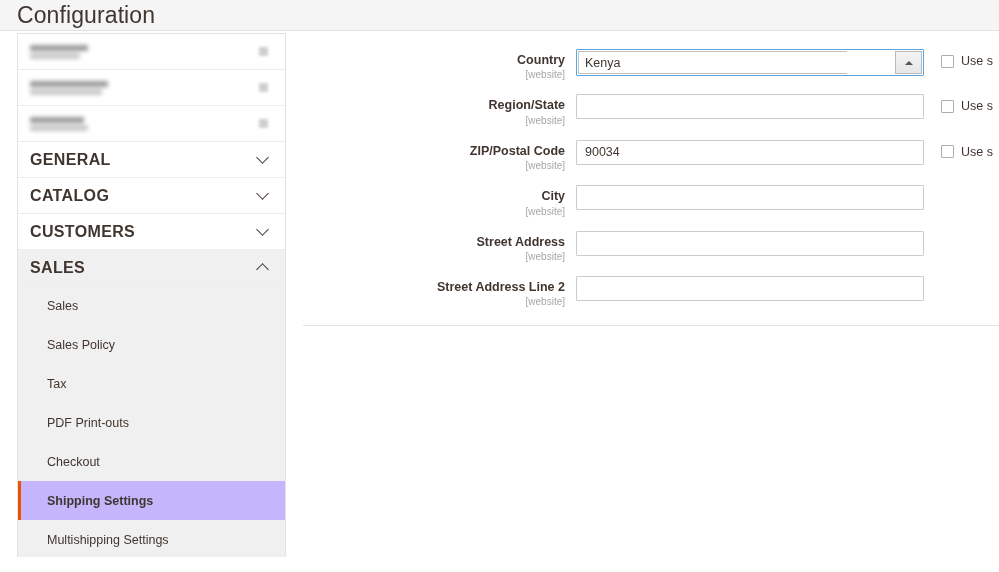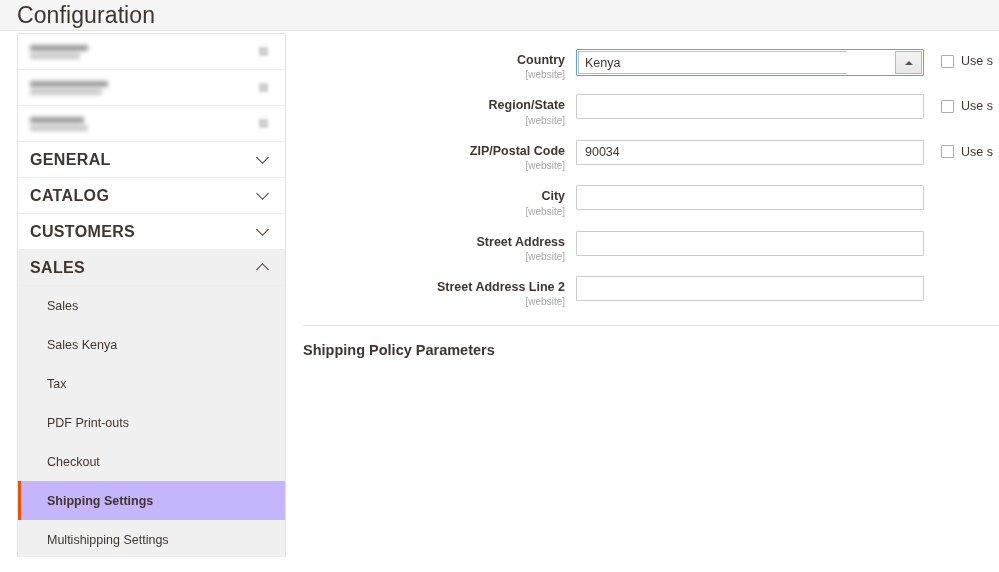--- a/index.html
+++ b/index.html
@@ -303,21 +303,21 @@
           <div class="sec-row expanded">
             <div class="sec-label">SALES</div>
             <div class="chev up"></div>
           </div>
         </div>
       <div class="sub-list" id="sales-items-container">
           <div class="sub-item">
             <span>Sales</span>
           </div>
           <div class="sub-item">
-            <span>Sales Kenya</span>
+            <span>Sales Policy</span>
           </div>
           <div class="sub-item">
             <span>Tax</span>
           </div>
           <div class="sub-item">
             <span>PDF Print-outs</span>
           </div>
           <div class="sub-item">
             <span>Checkout</span>
           </div>
@@ -387,16 +387,15 @@
         </div>
         <div class="field-row">
           <div class="field-label-wrap">
             <div class="field-label">Street Address Line 2</div>
             <div class="field-scope">[website]</div>
           </div>
           <div class="field-control"><input type="text" class="txt" value="" style=""></div>
         </div>
       </div>
     <div class="divider"></div>
-    <div class="section-heading">Shipping Policy Parameters</div>
   </main>
 
 </div>
 
 </body></html>

